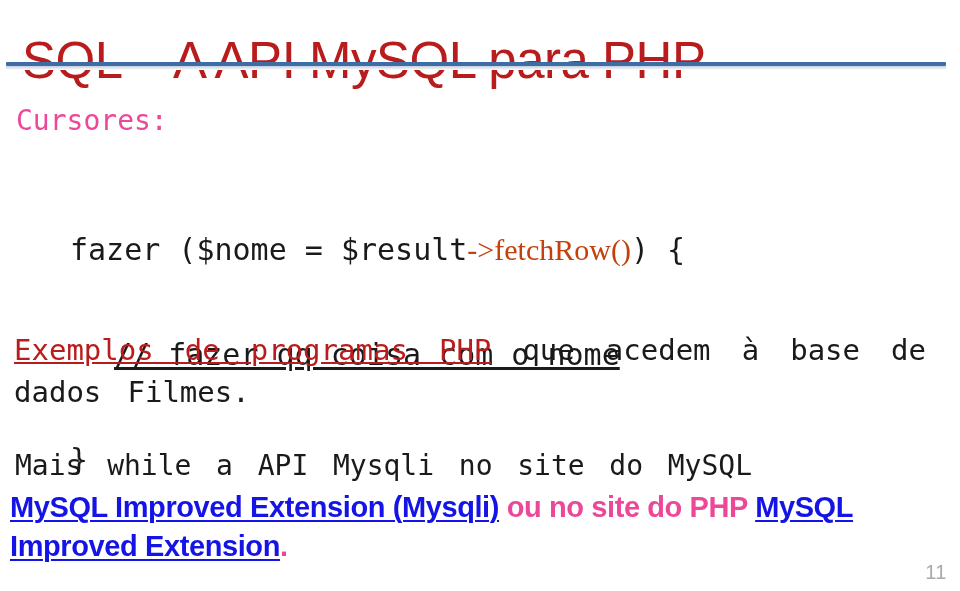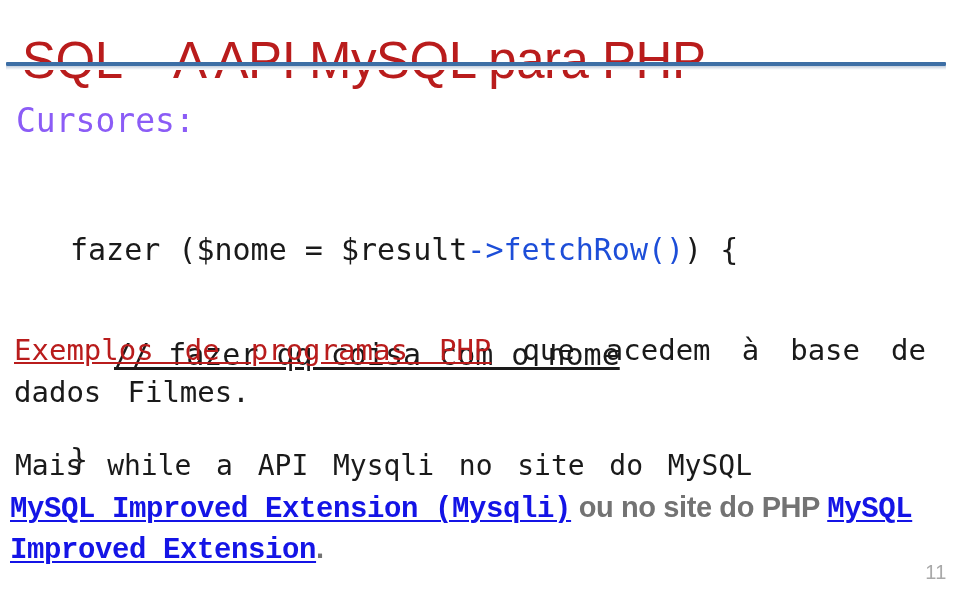--- a/index.html
+++ b/index.html
@@ -54,44 +54,44 @@
     height: 4px;
     background: linear-gradient(to bottom, #c3cedd, #ffffff);
   }
 
   
   .heading-cursores {
     position: absolute;
     left: 16px;
     top: 101px;
     font-family: "DejaVu Sans Mono", monospace;
-    font-size: 33px;
+    font-size: 28px;
     font-weight: 400;
     line-height: 40px;
-    color: #8b5cf6;
+    color: #ec4899;
     white-space: pre;
     text-align: center;
   }
 
   .code-block {
     position: absolute;
     left: 16px;
     top: 162px;
     width: 930px;
     font-family: "DejaVu Sans Mono", monospace;
     font-size: 30px;
     font-weight: 400;
     line-height: 35px;
     color: #1a1a1a;
     white-space: pre;
   }
   .code-line { display: block; }
   .code-line.indent-1 { padding-left: 54px; }
   .code-line.indent-2 { padding-left: 98px; text-decoration: underline; }
-  .tok-method { color: #1d4ed8; }
+  .tok-method { color: #c2410c; font-family: Liberation Serif, serif; }
 
   .para-exemplos {
     position: absolute;
     left: 14px;
     top: 300px;
     width: 912px;
     font-family: "DejaVu Sans Mono", monospace;
     font-size: 29px;
     line-height: 42px;
     color: #1a1a1a;
@@ -128,24 +128,23 @@
     font-weight: 700;
     line-height: 39px;
     color: #111111;
     letter-spacing: -0.4px;
   }
   .para-links .link-blue {
     color: #1414e6;
     text-decoration: underline;
     text-underline-offset: 3px;
     text-decoration-thickness: 2px;
-    font-family: Liberation Mono, monospace;
   }
   .para-links .plain {
-    color: #737373;
+    color: #ec4899;
     text-decoration: none;
   }
 
   .page-number {
     position: absolute;
     right: 13px;
     top: 561px;
     font-family: "Liberation Sans", sans-serif;
     font-size: 20px;
     font-weight: 400;

